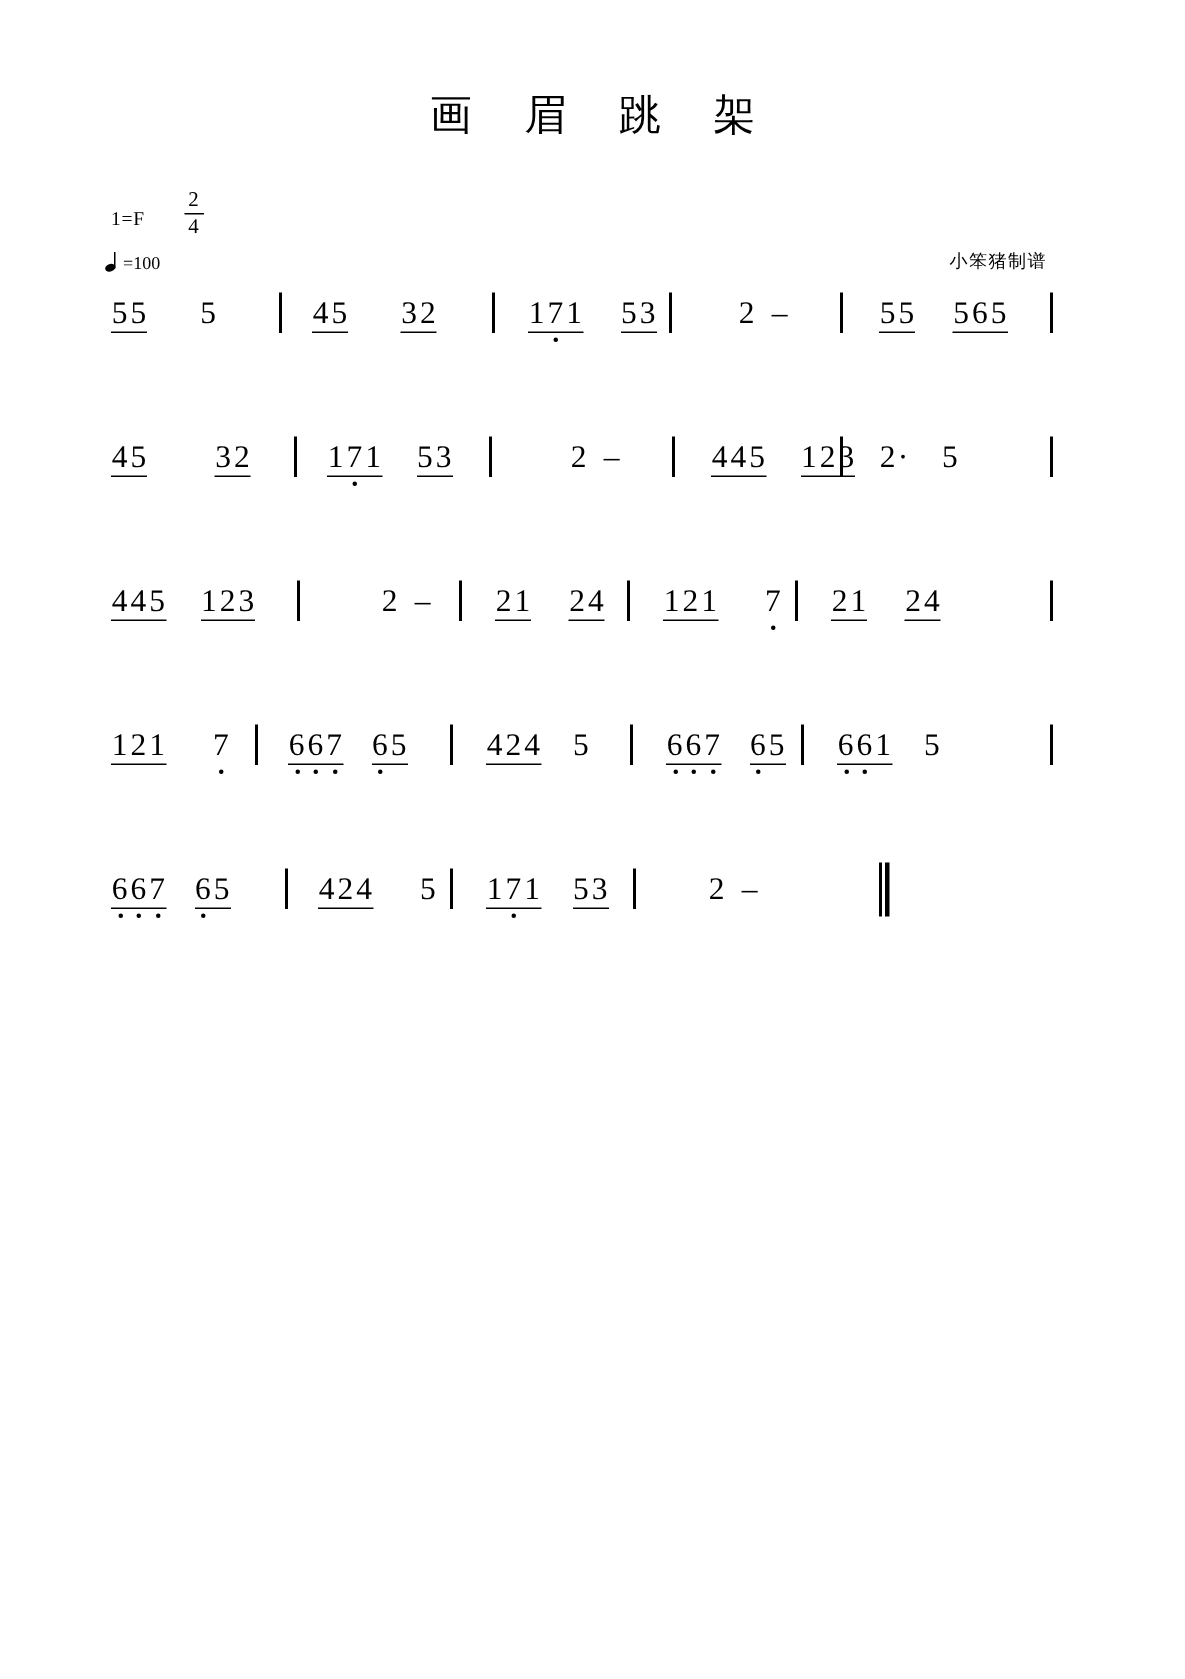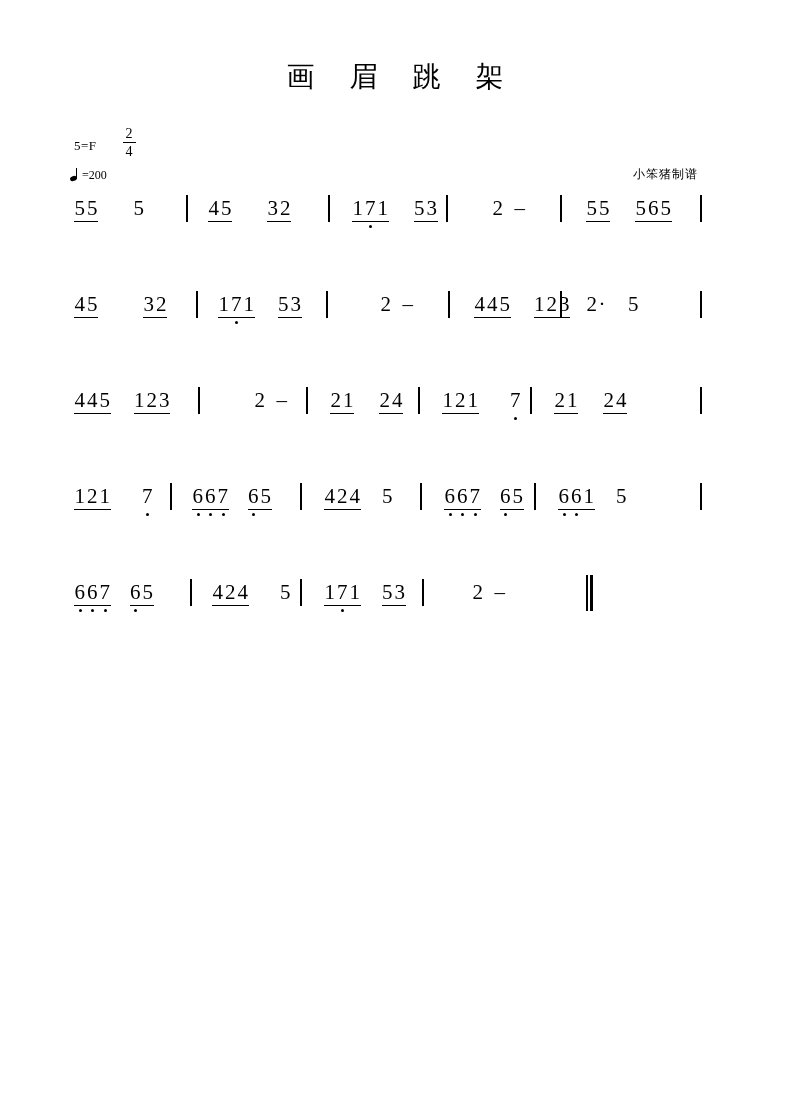--- a/index.html
+++ b/index.html
@@ -196,34 +196,34 @@
     height: 36px;
     background: #000;
   }
   .sp { display: inline-block; }
 </style>
 </head>
 <body>
 
 <div class="title">画 眉 跳 架</div>
 
-<div class="keysig">5=F</div>
+<div class="keysig">1=F</div>
 
 <div class="meter">
   <span class="num">2</span>
   <span class="bar"></span>
   <span class="den">4</span>
 </div>
 
 <div class="tempo">
   <span class="quarter">
     <span class="head"></span>
       <span class="stem"></span>
   </span>
-  <span>=200</span>
+  <span>=100</span>
 </div>
 
 <div class="credit">小笨猪制谱</div>
 
 <div class="staff" id="staff" style="top: 196px;">
     <div class="row" style="position: absolute; left: 0px; top: 0px; width: 636px;">
       <div class="row-inner" style="left: 0px;">
         <span class="grp beam">
           <span class="note">5</span>
           <span class="note">5</span>

